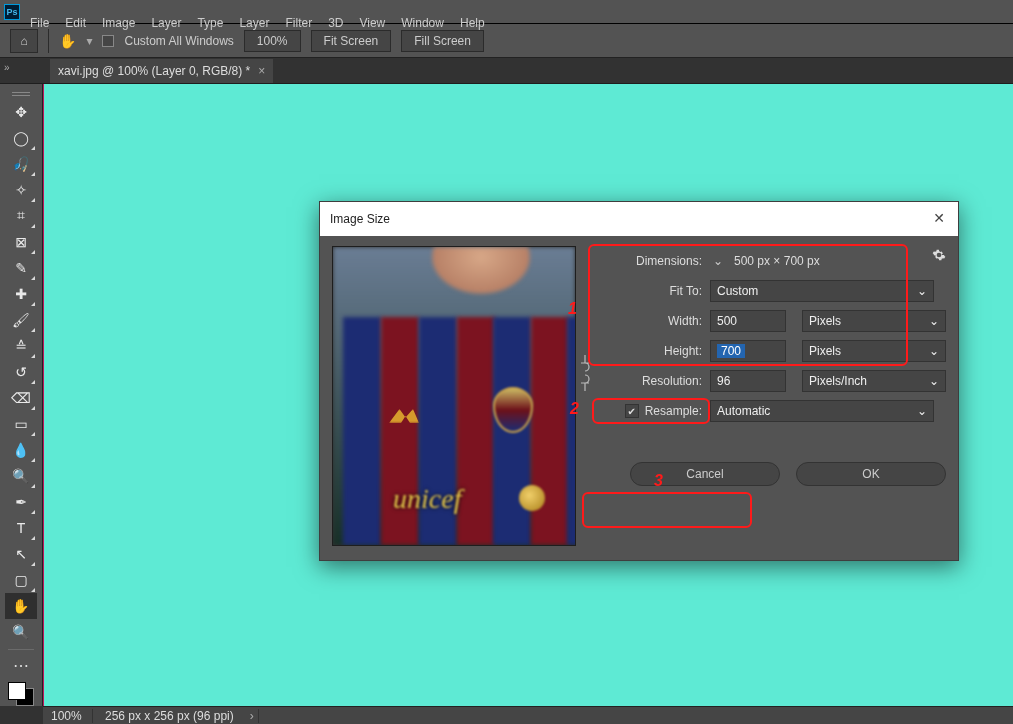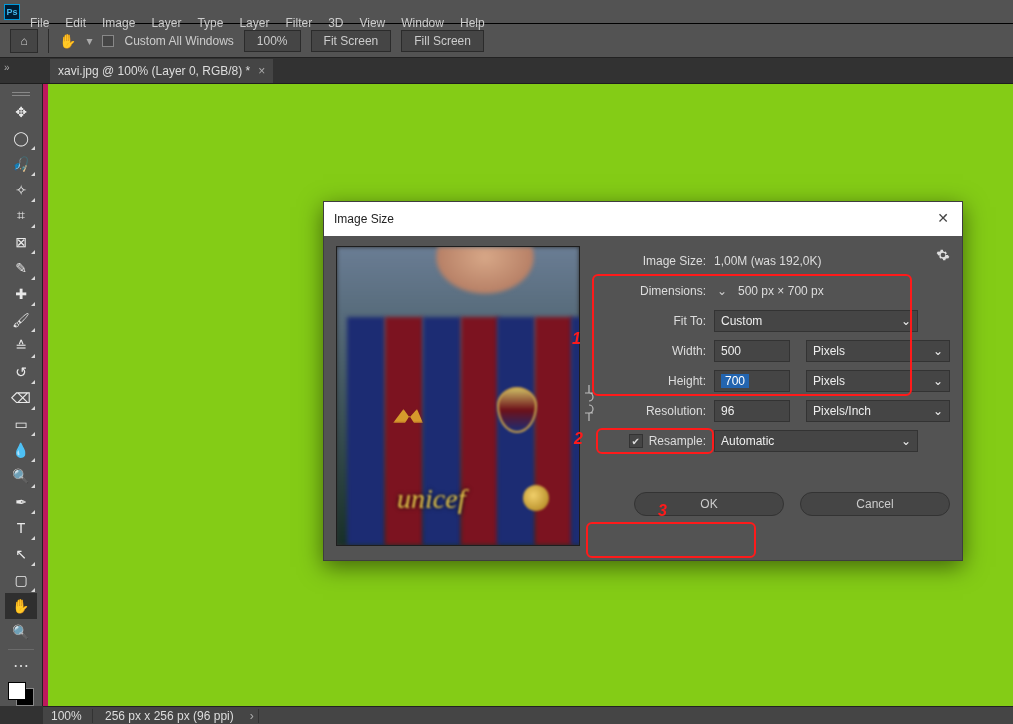--- a/index.html
+++ b/index.html
@@ -26,21 +26,21 @@
 .tool { width: 32px; height: 26px; display: flex; align-items: center; justify-content: center; position: relative; }
 .tool.active { background: #2f2f2f; }
 .tool .t { font-size: 14px; color: #eaeaea; }
 .tool .corner { position: absolute; right: 2px; bottom: 1px; width: 0; height: 0; border-right: 4px solid #d9d9d9; border-top: 4px solid transparent; }
 .toolbar .divider { width: 26px; height: 1px; background: #6b6b6b; margin: 4px 0; }
 .toolbar .expbar { width: 18px; height: 4px; border-top: 1px solid #888; border-bottom: 1px solid #888; margin: 4px 0 3px 0; }
 .toolbar .swatches { width: 26px; height: 26px; position: relative; margin-top: 4px; }
 .toolbar .swatches .fg { position: absolute; width: 18px; height: 18px; background: #fff; border: 1px solid #000; left: 0; top: 0; }
 .toolbar .swatches .bg { position: absolute; width: 18px; height: 18px; background: #000; border: 1px solid #888; right: 0; bottom: 0; }
 
-.canvas { flex: 1; background: #84cc16; position: relative; border-left: 5px solid #be185d; }
+.canvas { flex: 1; background: #5eead4; position: relative; border-left: 1px solid #be185d; }
 
 .statusbar { position: absolute; left: 43px; right: 0; bottom: 0; height: 18px; background: #454545; border-top: 1px solid #222; display: flex; align-items: center; gap: 6px; font-size: 11px; color: #ddd; }
 .statusbar .zoombox { width: 50px; padding-left: 8px; border-right: 1px solid #333; }
 .statusbar .docbox { padding: 0 6px; }
 .statusbar .chevron { color: #aaa; padding: 0 4px; border-right: 1px solid #333; }
 
 
 .dialog { position: absolute; left: 319px; top: 200px; width: 640px; background: #535353; box-shadow: 0 6px 22px rgba(0,0,0,.5); border: 1px solid #3e3e3e; }
 .dlg-titlebar { height: 34px; background: #fff; color: #222; display: flex; align-items: center; justify-content: space-between; padding: 0 10px; font-size: 13px; }
 .dlg-titlebar .close { width: 18px; height: 18px; color: #444; font-size: 14px; text-align: center; cursor: pointer; }
@@ -61,21 +61,21 @@
 
 .controls { flex: 1; padding-left: 18px; position: relative; }
 .ctl-line { display: flex; align-items: center; height: 30px; gap: 8px; }
 .ctl-line .lbl { width: 108px; text-align: right; color: #ddd; }
 .ctl-line .val { color: #ddd; }
 .gear { position: absolute; right: 0; top: 2px; width: 14px; height: 14px; color: #ddd; }
 .gear svg { width: 14px; height: 14px; }
 .chev { width: 16px; text-align: center; color: #ccc; }
 
 .select, .input { height: 22px; background: #454545; border: 1px solid #333; color: #eee; display: flex; align-items: center; justify-content: space-between; padding: 0 6px; }
-.select.full { width: 204px; }
+.select.full { width: 224px; }
 .input { width: 76px; }
 .input input { width: 66px; background: transparent; border: none; color: #eee; font-size: 12px; }
 .input .hl { background: #2365b0; color: #fff; padding: 0 4px; }
 .select.unit { width: 144px; margin-left: 8px; }
 
 .linkicon { position: absolute; left: -16px; top: 98px; width: 14px; height: 58px; display: flex; align-items: center; justify-content: center; }
 .linkicon svg { width: 12px; height: 40px; }
 
 .checkbox2 { width: 14px; height: 14px; background: #454545; border: 1px solid #333; display: flex; align-items: center; justify-content: center; color: #ddd; font-size: 10px; }
 
@@ -256,24 +256,20 @@
             </div>
           </div>
 
           <div class="controls">
             <div class="gear">
               <svg viewBox="0 0 24 24">
                   <path fill="#ddd" d="M12 8a4 4 0 1 0 0 8 4 4 0 0 0 0-8zm9 4a7 7 0 0 1-.1 1.2l2 1.6-2 3.4-2.4-.8a7 7 0 0 1-2 1.2l-.4 2.5h-4l-.4-2.5a7 7 0 0 1-2-1.2l-2.4.8-2-3.4 2-1.6A7 7 0 0 1 3 12a7 7 0 0 1 .1-1.2l-2-1.6 2-3.4 2.4.8a7 7 0 0 1 2-1.2L7.9 3h4l.4 2.5a7 7 0 0 1 2 1.2l2.4-.8 2 3.4-2 1.6c.1.4.1.8.1 1.1z"></path>
                 </svg>
             </div>
 
-            <div class="ctl-line">
-              <span class="lbl">Image Size:</span>
-              <span class="val">1,00M (was 192,0K)</span>
-            </div>
 
             <div style="position:relative;">
               <div class="ctl-line">
                 <span class="lbl">Dimensions:</span>
                 <span class="chev">⌄</span>
                 <span class="val">500 px  ×  700 px</span>
               </div>
 
               <div class="ctl-line">
                 <span class="lbl">Fit To:</span>
@@ -337,24 +333,24 @@
                     <span>⌄</span>
                 </div>
               </div>
               <div class="annot" style="left:-2px; top:2px; width:118px; height:26px;"></div>
               <div class="annot-label" style="left:-24px; top:4px;">2</div>
             </div>
 
             <div style="position:relative;">
               <div class="dlg-buttons">
                 <div class="btn2">
-                    <span>OK</span>
+                    <span>Cancel</span>
                   </div>
                 <div class="btn2">
-                    <span>Cancel</span>
+                    <span>OK</span>
                   </div>
               </div>
               <div class="annot" style="left:-12px; top:30px; width:170px; height:36px;"></div>
               <div class="annot-label" style="left:60px; top:10px;">3</div>
             </div>
 
           </div>
         </div>
       </div>
     </div>

